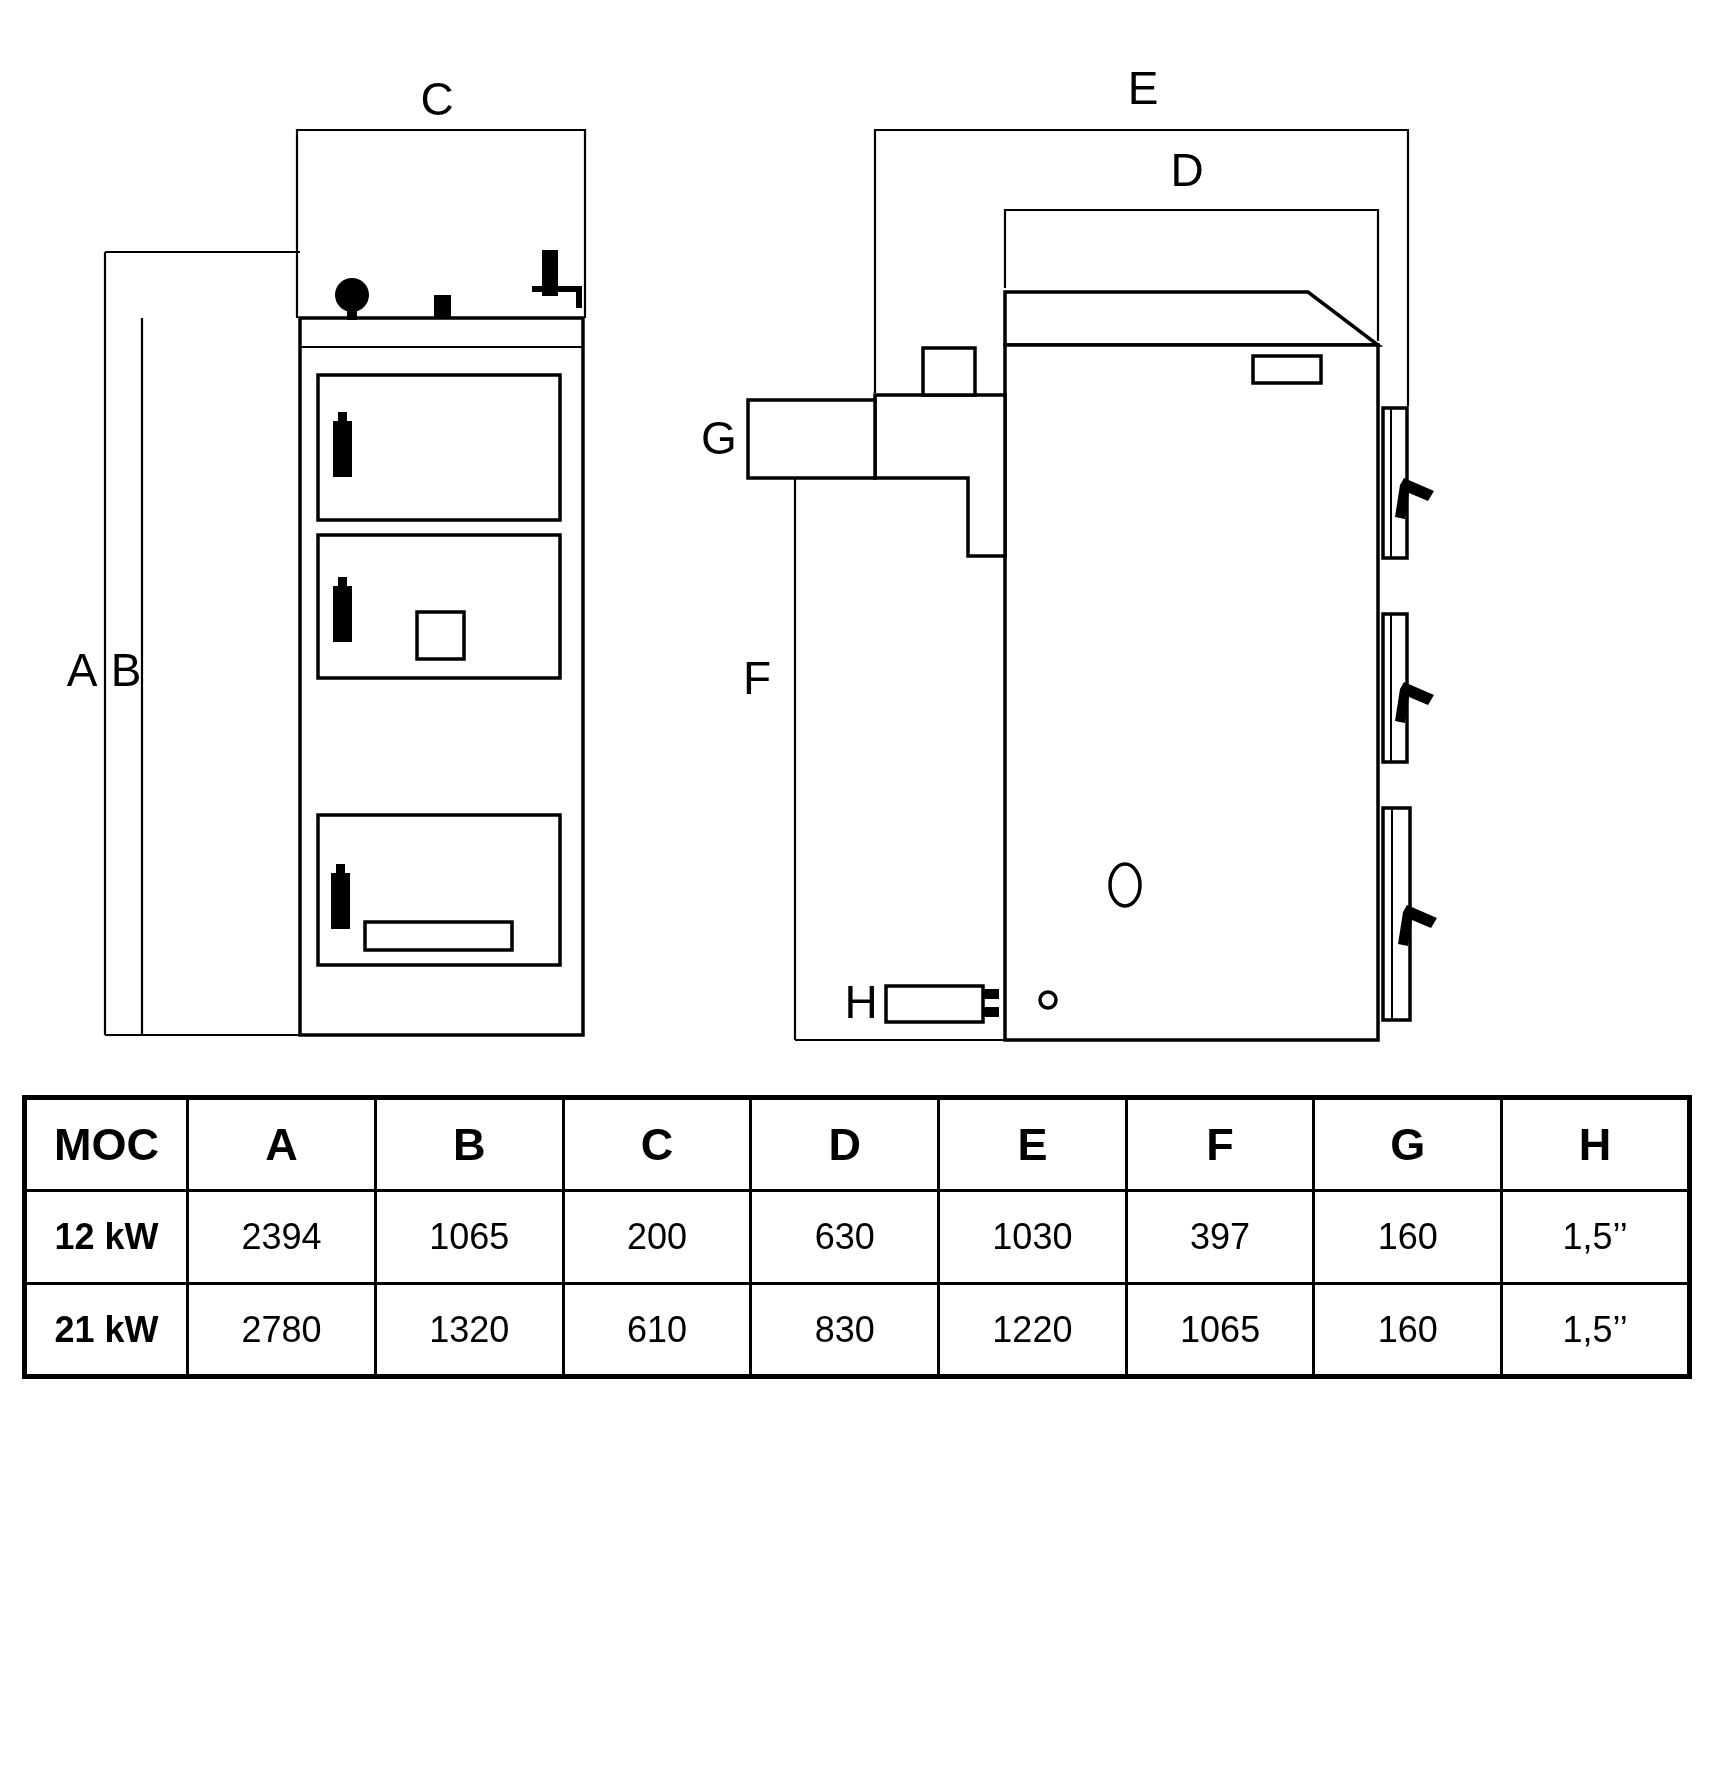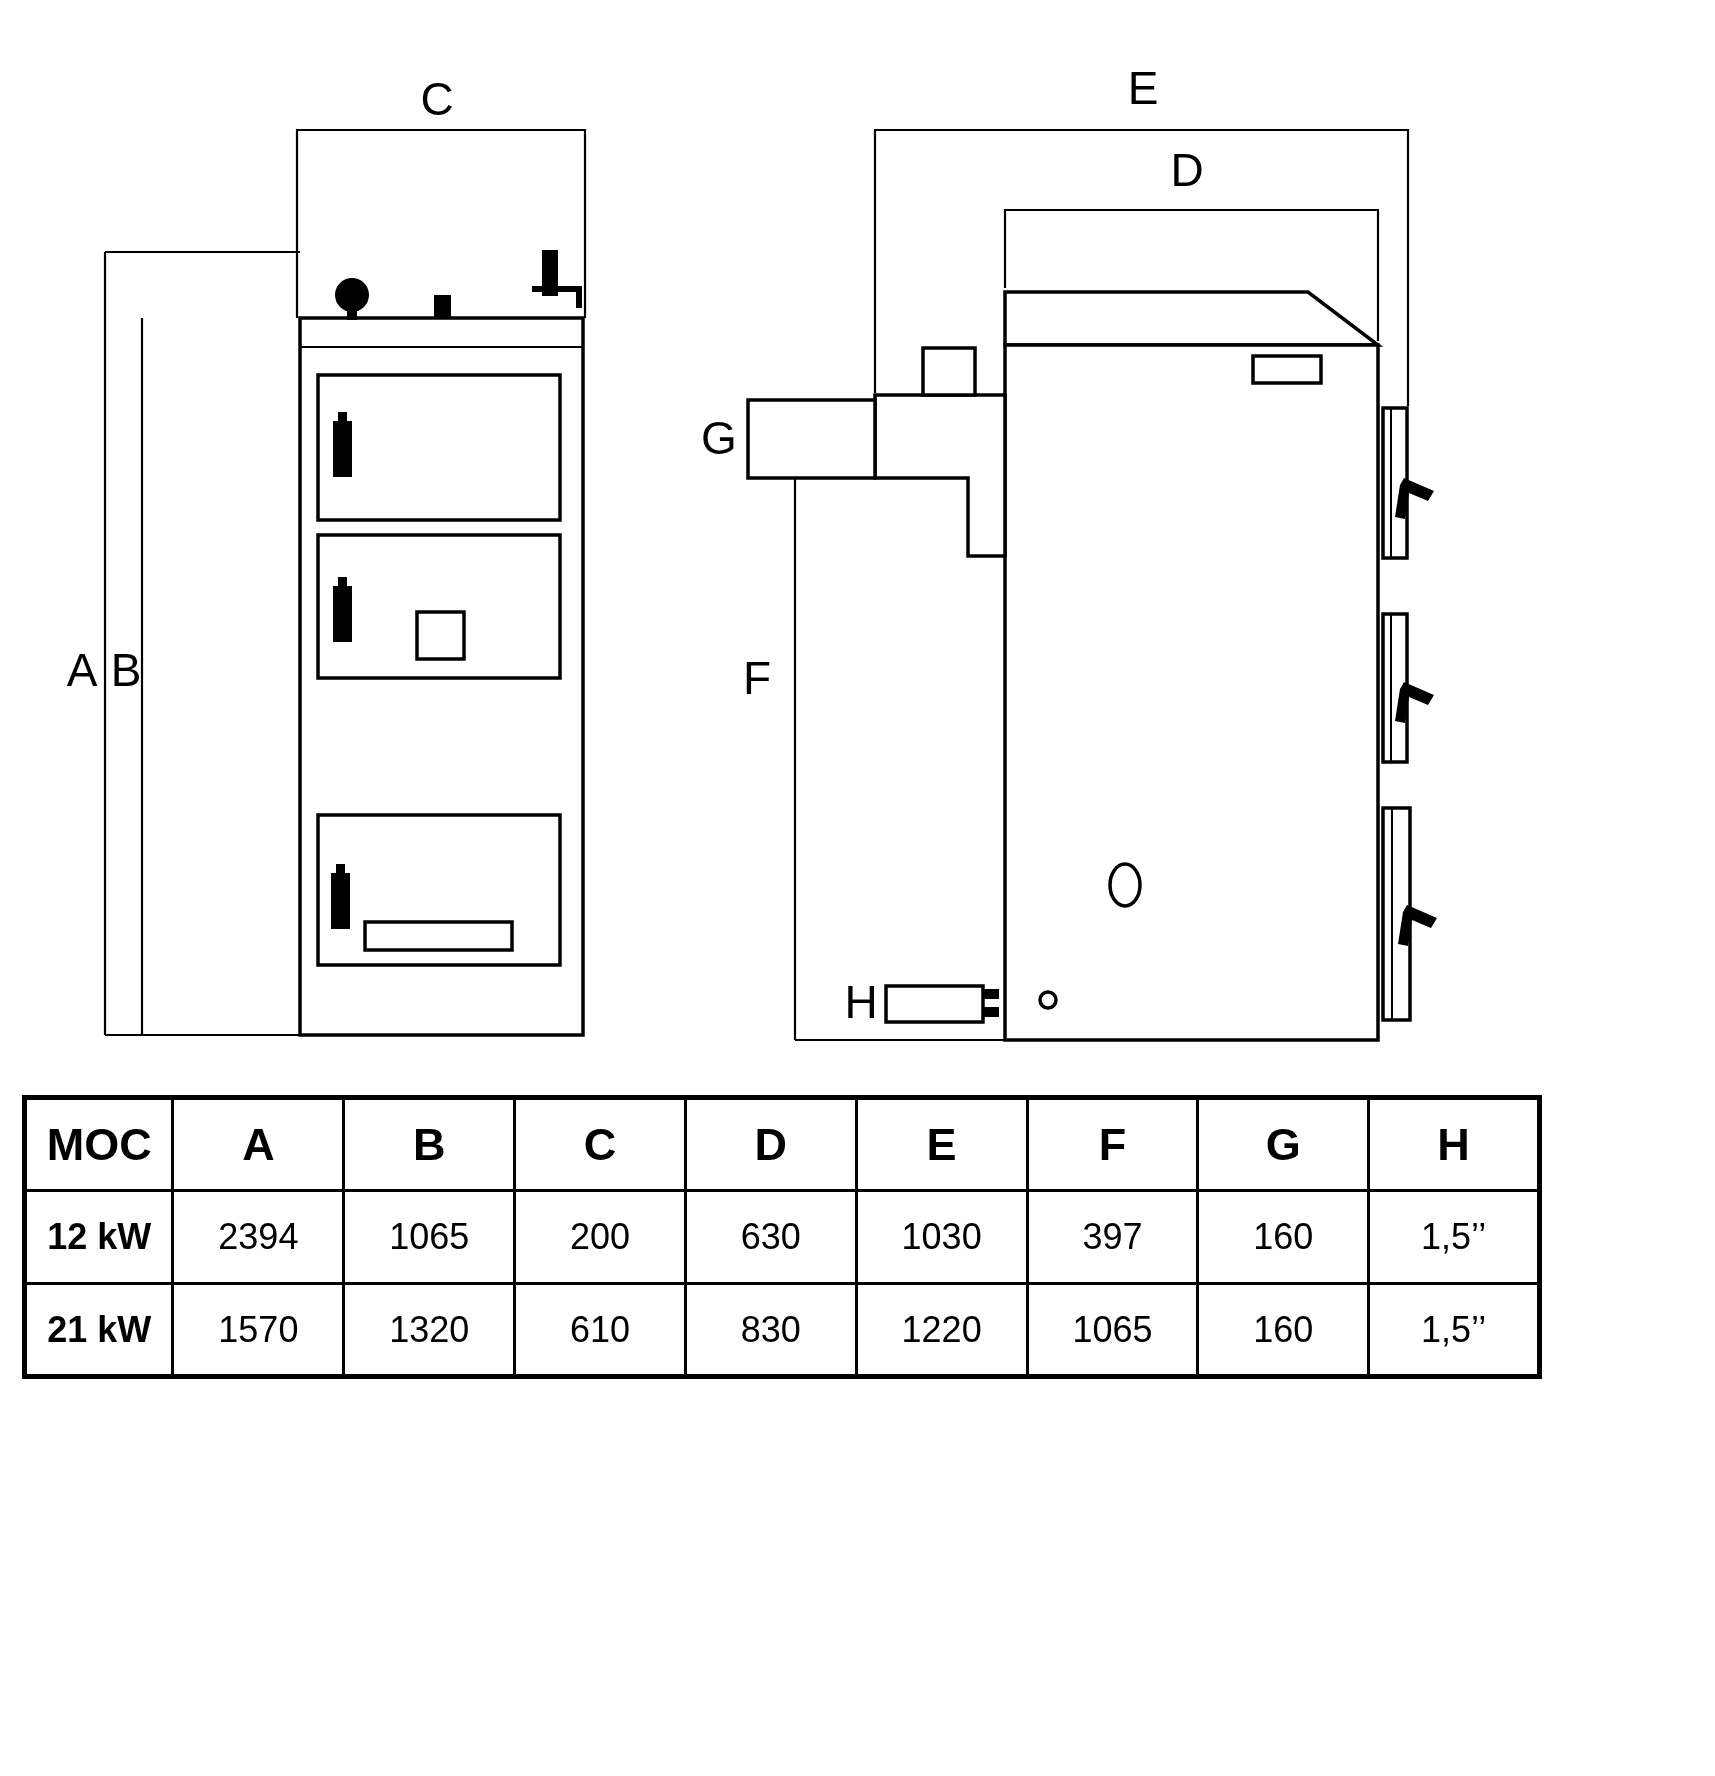--- a/index.html
+++ b/index.html
@@ -12,21 +12,21 @@
   .page { position:relative; width:1715px; height:1776px; background:#fff; overflow:hidden; }
   .diagram { position:absolute; left:0; top:0; }
 
   
   .dim  { fill:none; stroke:#000; stroke-width:2.2; }
   .thick{ fill:#ffffff; stroke:#000; stroke-width:3.5; }
   .mid  { fill:none; stroke:#000; stroke-width:2; }
   .lbl  { font-family:"Liberation Sans", sans-serif; font-size:46px; fill:#000; text-anchor:middle; }
 
   
-  .table-wrap { position:absolute; left:22px; top:1095px; width:1520px; }
+  .table-wrap { position:absolute; left:22px; top:1095px; width:1670px; }
   table.dims {
     width:100%; border-collapse:collapse; border:5px solid #000; table-layout:fixed;
     background:#fff;
   }
   table.dims th, table.dims td {
     border:3px solid #000; height:93px;
     text-align:center; vertical-align:middle;
     font-size:36px; line-height:1;
   }
   table.dims th { font-weight:bold; font-size:45px; }
@@ -158,21 +158,21 @@
           <td>1065</td>
           <td>200</td>
           <td>630</td>
           <td>1030</td>
           <td>397</td>
           <td>160</td>
           <td>1,5’’</td>
         </tr>
         <tr>
           <td class="moc">21 kW</td>
-          <td>1570</td>
+          <td>2780</td>
           <td>1320</td>
           <td>610</td>
           <td>830</td>
           <td>1220</td>
           <td>1065</td>
           <td>160</td>
           <td>1,5’’</td>
         </tr>
       </tbody>
     </table>

